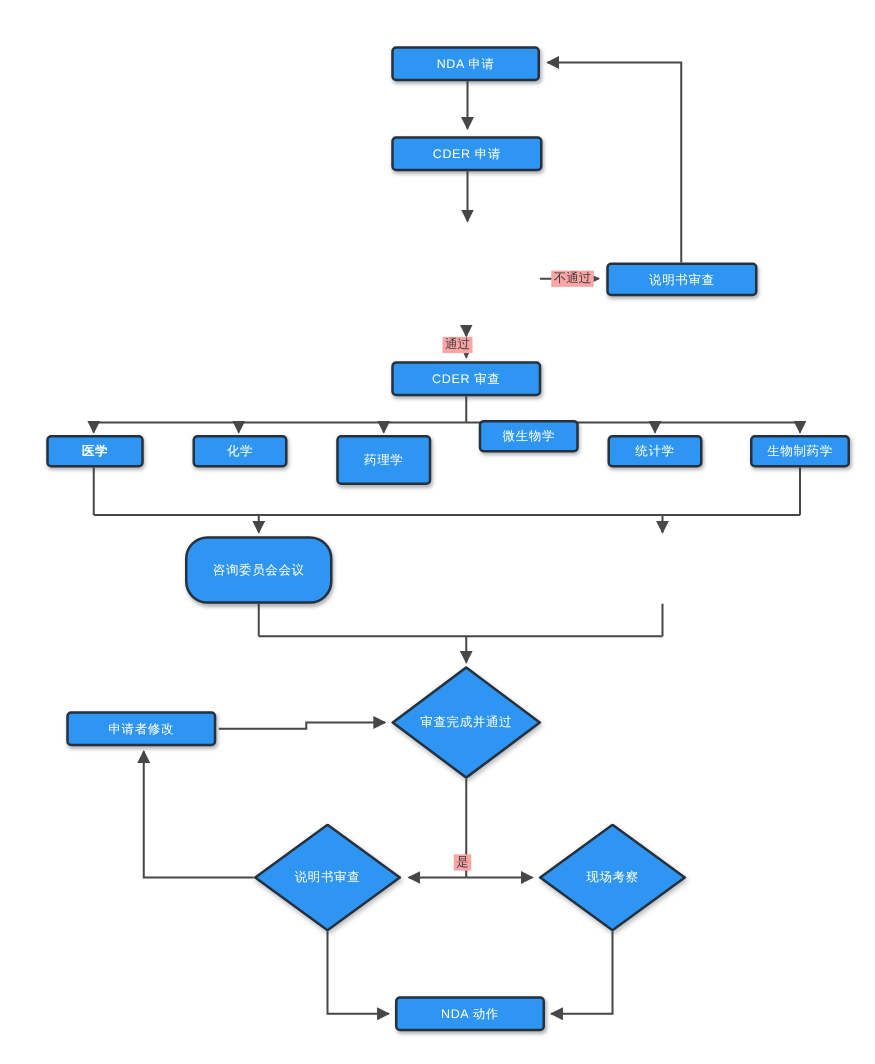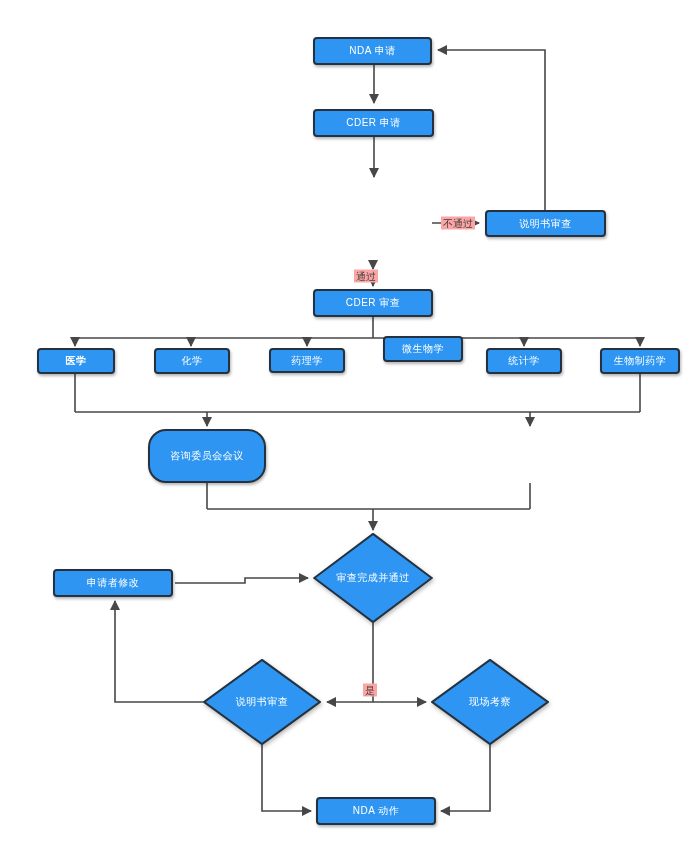--- a/index.html
+++ b/index.html
@@ -73,21 +73,21 @@
   </div>
   <div class="node box" style="left:313px;top:289px;width:120px;height:28px;">
     <span>CDER 审查</span>
   </div>
   <div class="node box" style="left:37px;top:348px;width:78px;height:26px;font-weight:bold;">
     <span>医学</span>
   </div>
   <div class="node box" style="left:154px;top:348px;width:76px;height:26px;">
     <span>化学</span>
   </div>
-  <div class="node box" style="left:269px;top:348px;width:76px;height:25px;text-align:center;">
+  <div class="node box" style="left:269px;top:348px;width:76px;height:40px;text-align:center;">
     <span>药理学</span>
   </div>
   <div class="node box" style="left:383px;top:336px;width:80px;height:26px;">
     <span>微生物学</span>
   </div>
   <div class="node box" style="left:486px;top:348px;width:76px;height:26px;">
     <span>统计学</span>
   </div>
   <div class="node box" style="left:600px;top:348px;width:80px;height:26px;">
     <span>生物制药学</span>

